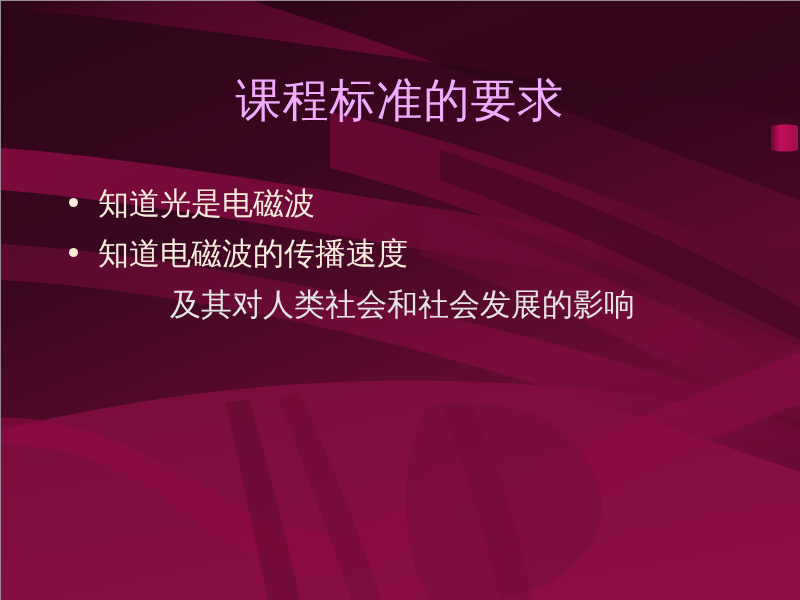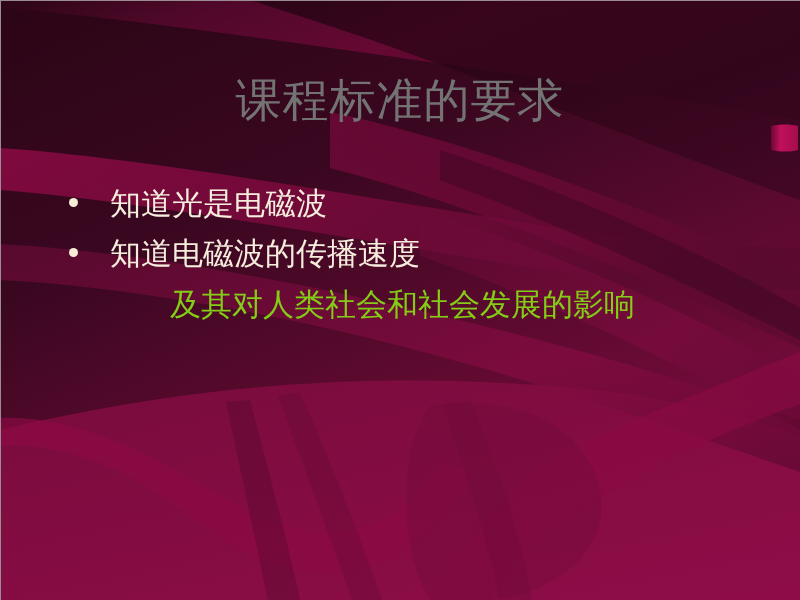--- a/index.html
+++ b/index.html
@@ -31,21 +31,21 @@
   }
   #slide-title {
     position: absolute;
     left: 0;
     top: 72px;
     width: 800px;
     text-align: center;
     font-size: 46px;
     line-height: 56px;
     letter-spacing: 1px;
-    color: #737373;
+    color: #f0abfc;
     font-family: "DejaVu Serif", "Liberation Serif", serif;
     font-weight: 400;
     white-space: nowrap;
   }
   #body-list {
     position: absolute;
     left: 58px;
     top: 178px;
     width: 720px;
     margin: 0;
@@ -67,33 +67,32 @@
     border-radius: 50%;
     background: #f7ecd6;
   }
   .bullet-text {
     display: block;
     font-size: 31px;
     line-height: 50px;
     color: #f6eddd;
     font-family: "DejaVu Serif", "Liberation Serif", serif;
     white-space: nowrap;
-    margin-left: 12px;
   }
   .cont-row {
     position: relative;
     height: 52px;
     padding-left: 112px;
     box-sizing: border-box;
   }
   .cont-text {
     display: block;
     font-size: 31px;
     line-height: 52px;
-    color: #84cc16;
+    color: #e5e5e5;
     font-family: "DejaVu Serif", "Liberation Serif", serif;
     white-space: nowrap;
   }
   #edge-border {
     position: absolute;
     left: 0; top: 0;
     width: 800px;
     height: 600px;
     box-sizing: border-box;
     border-left: 1px solid #9b8b92;

